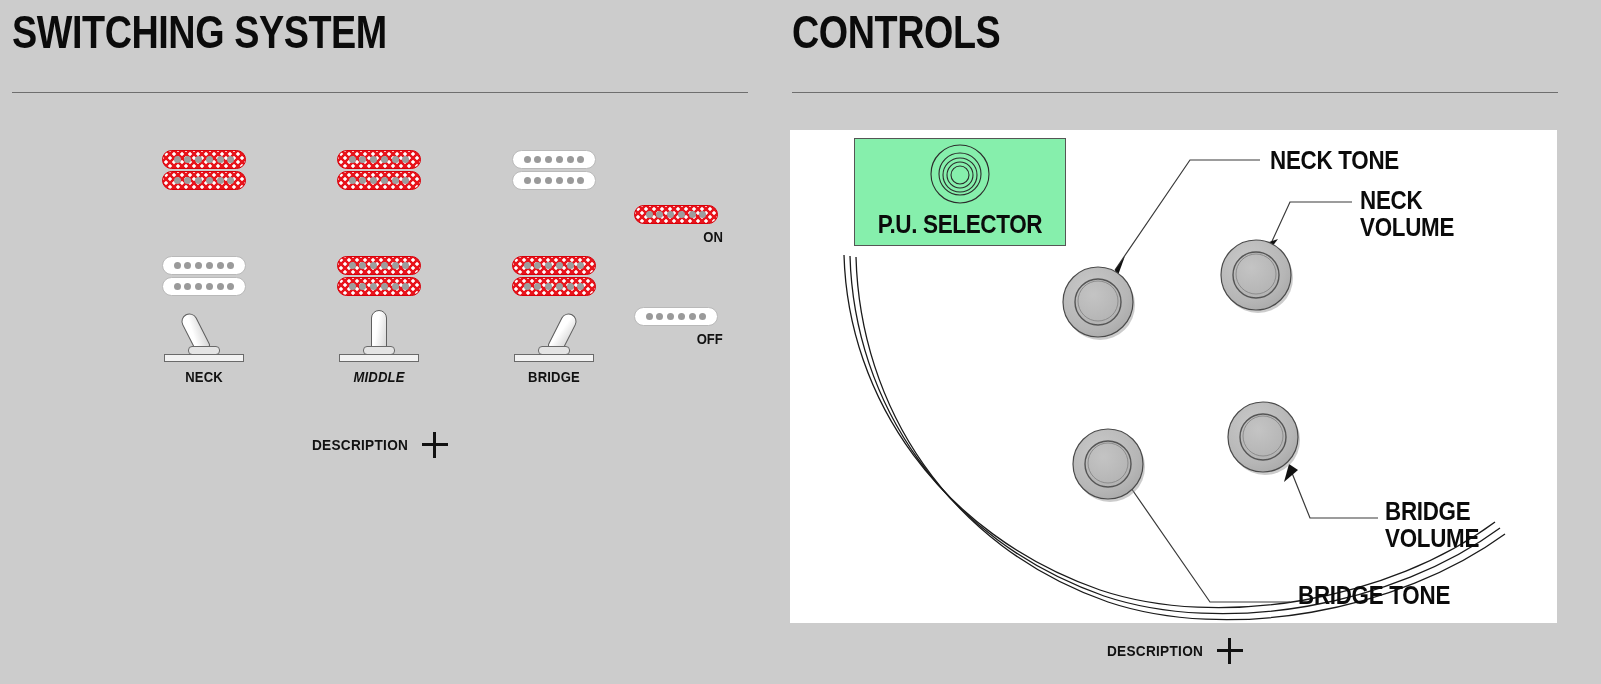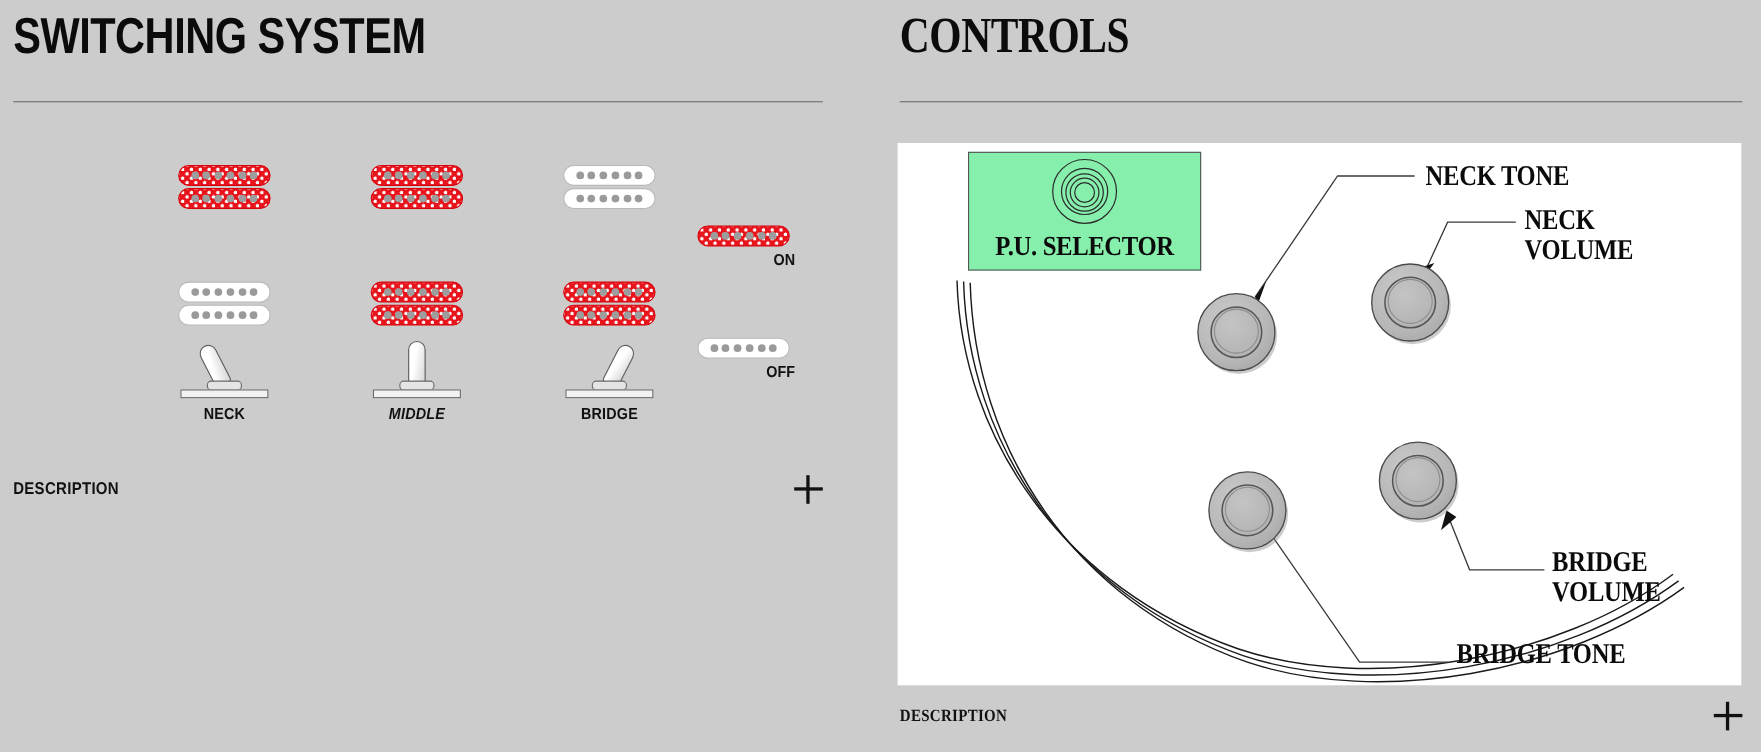--- a/index.html
+++ b/index.html
@@ -16,21 +16,21 @@
     -webkit-font-smoothing: antialiased;
   }
 
   
   .panel {
     position: absolute;
     top: 0;
     height: 564px;
   }
   #panel-switching { left: 0;   width: 790px; }
-  #panel-controls  { left: 816px; width: 786px; font-family: Liberation Serif, serif; }
+  #panel-controls  { left: 790px; width: 786px; }
 
   .panel-title {
     position: absolute;
     left: 0;
     top: 8px;
     font-size: 46px;
     font-weight: bold;
     letter-spacing: -0.5px;
     color: #0b0b0b;
     transform: scaleX(0.82);
@@ -47,21 +47,21 @@
     border-top: 1px solid #6e6e6e;
   }
   #rule-switching { left: 12px; width: 736px; top: 92px; }
   #rule-controls  { left: 2px;  width: 766px; top: 92px; }
 
   
   .desc-row {
     position: absolute;
     display: flex;
     align-items: center;
-    justify-content: space-between;
+    justify-content: center;
   }
   #desc-switching { left: 12px; width: 736px; top: 432px; }
   #desc-controls  { left: 2px;  width: 766px; top: 638px; }
 
   .desc-label {
     font-size: 15.5px;
     font-weight: bold;
     letter-spacing: 0.3px;
     color: #111;
     transform: scaleX(0.88);

